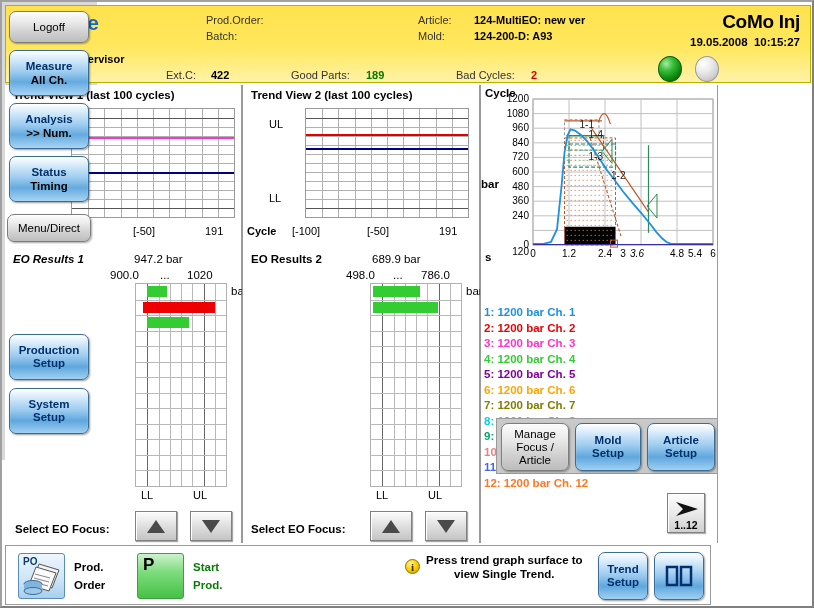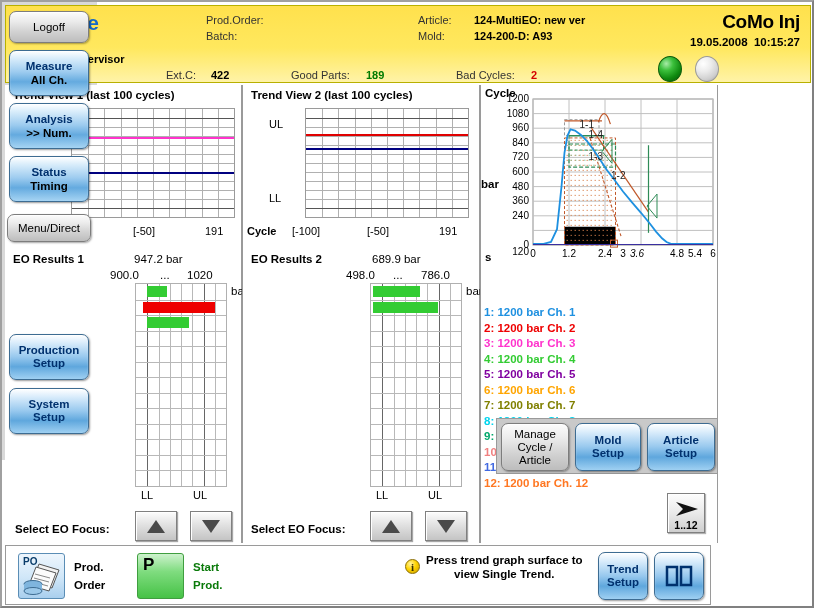--- a/index.html
+++ b/index.html
@@ -260,21 +260,21 @@
         <div class="gridline-h strong" style="top: 99px;"></div>
         <div class="trendline" style="top: 28px; background: rgb(255, 51, 204);"></div>
         <div class="trendline" style="top: 63px; background: rgb(0, 0, 128);"></div>
       </div>
 
     <div class="axis-lbl b" style="left:8px;  top:140px;">Cycle</div>
     <div class="axis-lbl" style="left:53px; top:140px;">[-100]</div>
     <div class="axis-lbl" style="left:128px;top:140px;">[-50]</div>
     <div class="axis-lbl" style="left:200px;top:140px;">191</div>
 
-    <div class="eo-head" style="left:8px;  top:168px;">EO Results 1</div>
+    <div class="eo-head" style="left:8px;  top:168px;font-style:italic;">EO Results 1</div>
     <div class="eo-val" style="left:129px;top:168px;">947.2 bar</div>
     <div class="eo-range" style="left:105px;top:184px;">900.0</div>
     <div class="eo-range" style="left:155px;top:184px;">...</div>
     <div class="eo-range" style="left:182px;top:184px;">1020</div>
 
 
     <div class="bar-area" id="eo1bars" style="left:130px; top:198px; width:92px; height:204px;">
         <div class="bar-grid-v lim" style="left: 11px;"></div>
         <div class="bar-grid-v" style="left: 23px;"></div>
         <div class="bar-grid-v" style="left: 34px;"></div>
@@ -496,21 +496,21 @@
       <div class="ch-row" style="color: rgb(0, 213, 238);"><span>8: </span><span>1200 bar  </span><span>Ch. 8</span></div>
       <div class="ch-row" style="color: rgb(0, 168, 107);"><span>9: </span><span>1200 bar  </span><span>Ch. 9</span></div>
       <div class="ch-row" style="color: rgb(240, 128, 128);"><span>10: </span><span>1200 bar  </span><span>Ch. 10</span></div>
       <div class="ch-row" style="color: rgb(65, 105, 225);"><span>11: </span><span>1200 bar  </span><span>Ch. 11</span></div>
       <div class="ch-row" style="color: rgb(255, 119, 34);"><span>12: </span><span>1200 bar  </span><span>Ch. 12</span></div>
     </div>
 
   <div class="ov-strip">
     <div class="grey-btn" style="left:4px;  top:4px; width:68px; height:48px;">
       <span>Manage</span>
-      <span>Cycle /</span>
+      <span>Focus /</span>
       <span>Article</span>
     </div>
     <div class="blue-btn" style="left:78px; top:4px; width:66px; height:48px;">
       <span>Mold</span>
       <span>Setup</span>
     </div>
     <div class="blue-btn" style="left:150px;top:4px; width:68px; height:48px;">
       <span>Article</span>
       <span>Setup</span>
     </div>

